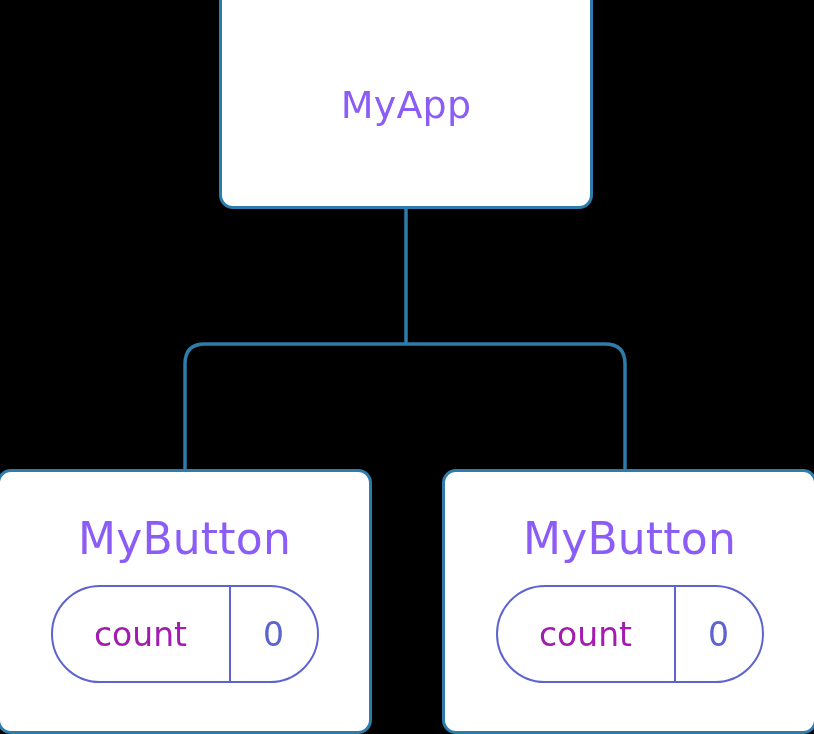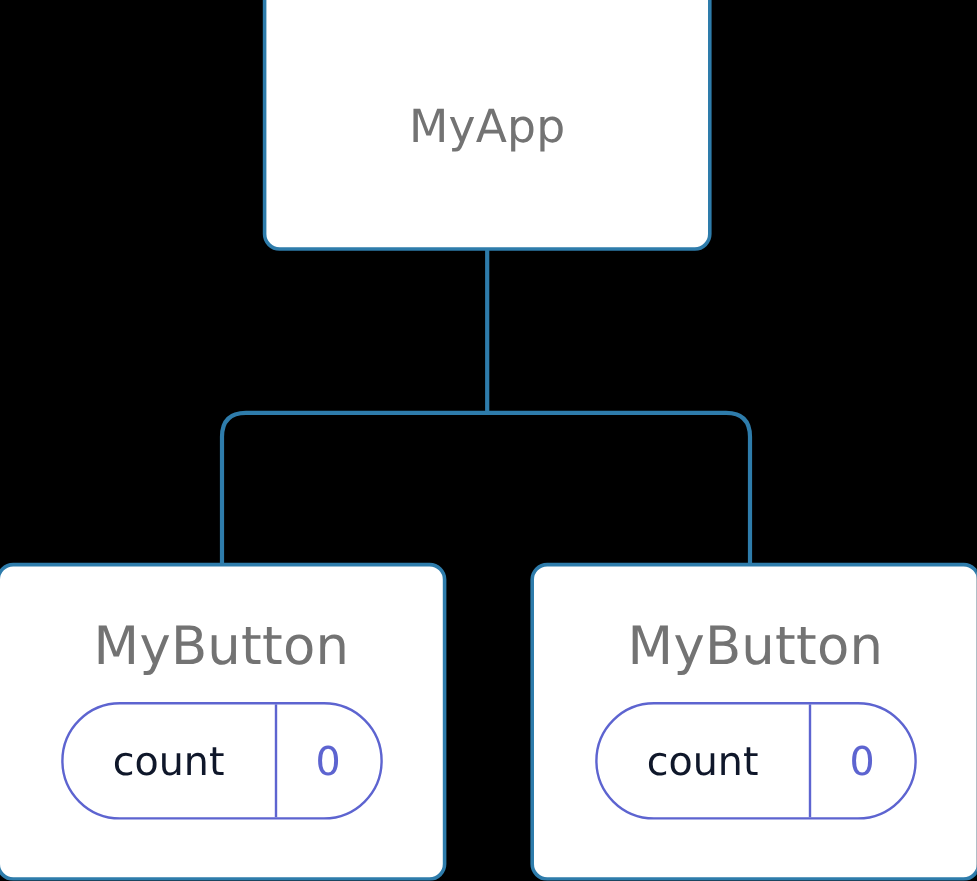--- a/index.html
+++ b/index.html
@@ -32,21 +32,21 @@
     position: absolute;
     box-sizing: border-box;
     background: #ffffff;
     border: 3px solid #2e7cab;
     border-radius: 14px;
     display: flex;
     flex-direction: column;
     align-items: center;
   }
   .node-title {
-    color: #737373;
+    color: #8b5cf6;
     font-weight: 400;
     letter-spacing: 0.2px;
     white-space: nowrap;
   }
   
   #node-root {
     left: 219px;
     top: -18px;
     width: 374px;
     height: 227px;
@@ -87,21 +87,21 @@
     border-radius: 49px;
     display: flex;
     align-items: stretch;
     background: transparent;
   }
   .pill-key {
     flex: 0 0 176px;
     display: flex;
     align-items: center;
     justify-content: center;
-    color: #0f172a;
+    color: #a21caf;
     font-size: 33px;
     line-height: 33px;
   }
   .pill-divider {
     flex: 0 0 0px;
     width: 0;
     border-left: 2.5px solid #5d64d0;
   }
   .pill-value {
     flex: 1 1 auto;

